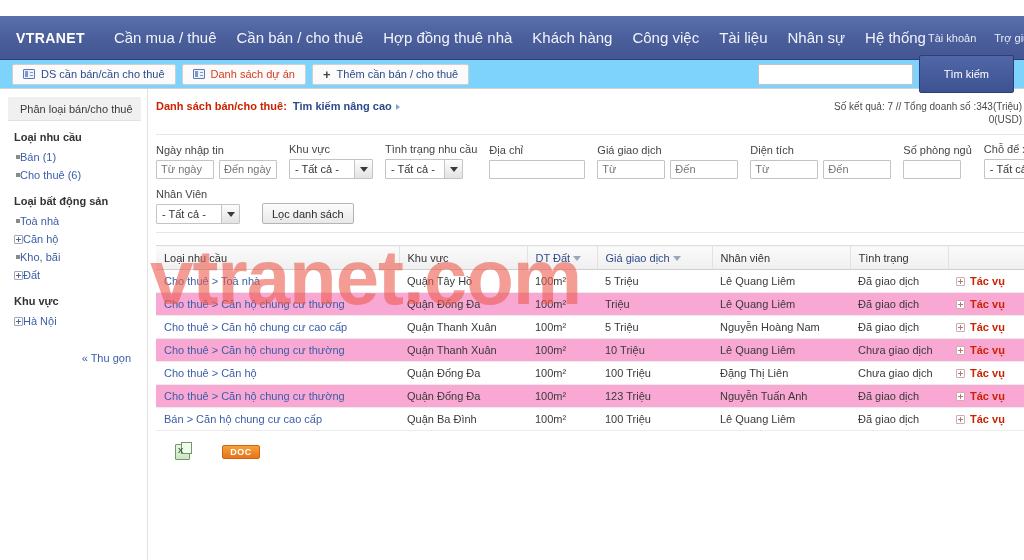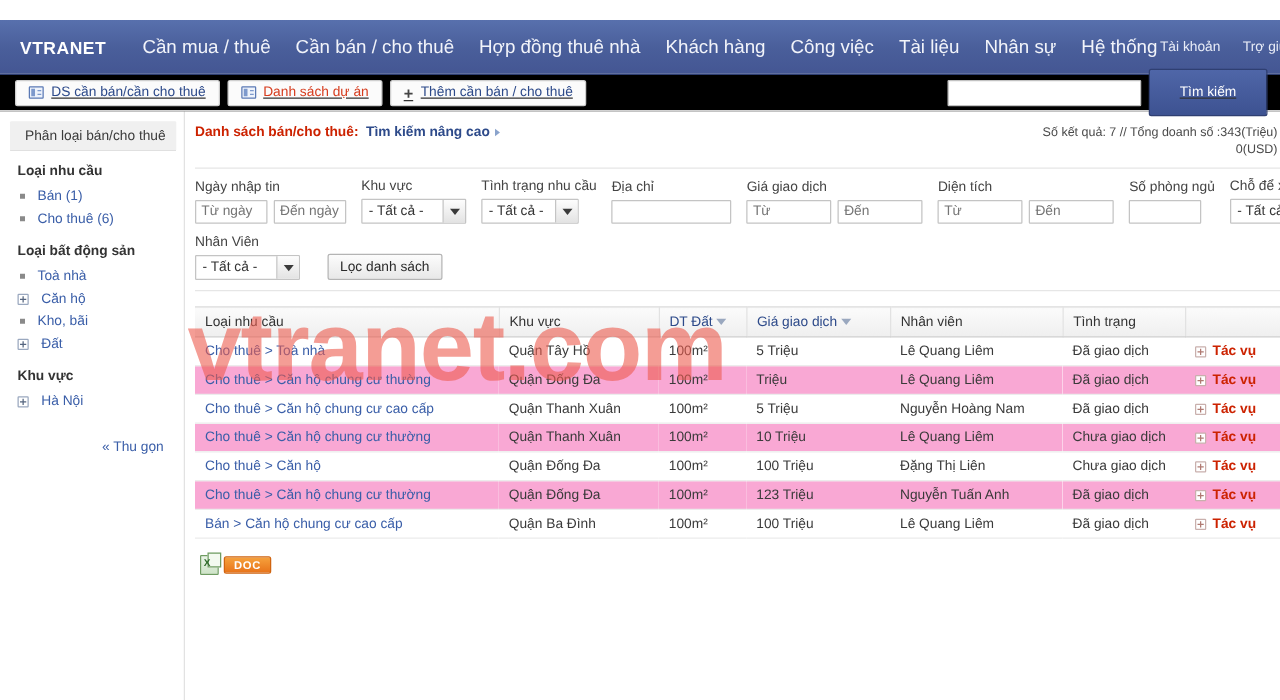--- a/index.html
+++ b/index.html
@@ -35,26 +35,25 @@
   .nav-item {
     font-size: 15px; color: #f2f4fa; white-space: nowrap; cursor: pointer;
     padding: 2px 1px;
   }
   .nav-right { margin-left: auto; display: flex; align-items: center; gap: 16px; }
   .nav-right .nav-item { font-size: 11px; color: #e8ecf7; }
 
   
   .toolbar {
     height: 29px;
-    background: #000000;
+    background: #7dd3fc;
     border-bottom: 1px solid #d2d2d2;
     display: flex; align-items: center;
     padding: 0 10px 0 12px;
     position: relative;
-    text-decoration: underline;
   }
   .tbtn {
     display: flex; align-items: center; gap: 6px;
     height: 21px; padding: 0 10px;
     background: #fbfbfb;
     border: 1px solid #cfcfcf;
     border-radius: 2px;
     font-size: 11px; color: #2d4a8a; white-space: nowrap;
     cursor: pointer; margin-right: 6px;
   }
@@ -109,21 +108,21 @@
     margin: 8px 6px 0 8px;
     border-radius: 1px;
   }
   .side-body { padding: 10px 6px 0 14px; }
   .side-group {
     font-size: 11px; font-weight: bold; color: #333;
     margin: 0 0 5px 0;
   }
   .side-group.mt { margin-top: 11px; }
   .side-item {
-    display: flex; align-items: center; gap: 10px;
+    display: flex; align-items: center; gap: 0;
     font-size: 11px; color: #3a5ea8;
     padding: 2px 0; cursor: pointer; line-height: 14px;
   }
   .bul-sq {
     width: 4px; height: 4px; flex: 0 0 4px;
     background: #8a8a8a; margin-left: 2px;
   }
   .bul-plus {
     width: 9px; height: 9px; flex: 0 0 9px;
     border: 1px solid #9aa8bf; background: #fff;
@@ -237,21 +236,21 @@
     white-space: nowrap; overflow: hidden; text-overflow: ellipsis;
   }
   tr.row-alt td { background: #f9a8d4; }
   .cell-link { color: #3a5ea8; cursor: pointer; }
   .act-cell { display: flex; align-items: center; gap: 5px; }
   .act-txt { color: #cc2200; font-weight: bold; font-size: 11px; cursor: pointer; }
   .bul-plus.sm { width: 9px; height: 9px; border-color: #c9b0ad; }
   .bul-plus.sm:before, .bul-plus.sm:after { background: #b07a72; }
 
   
-  .export-row { display: flex; align-items: center; gap: 4px; margin: 13px 0 0 12px; }
+  .export-row { display: flex; align-items: center; gap: 32px; margin: 13px 0 0 27px; }
   .xls-ico {
     width: 15px; height: 16px; position: relative;
     background: linear-gradient(to bottom,#e9f3e6,#cfe4c8);
     border: 1px solid #6f9c62; border-radius: 1px;
     cursor: pointer;
   }
   .xls-ico:before {
     content:""; position:absolute; right:-3px; top:-3px;
     width:9px; height:10px; background:#f3faf0; border:1px solid #6f9c62;
   }

